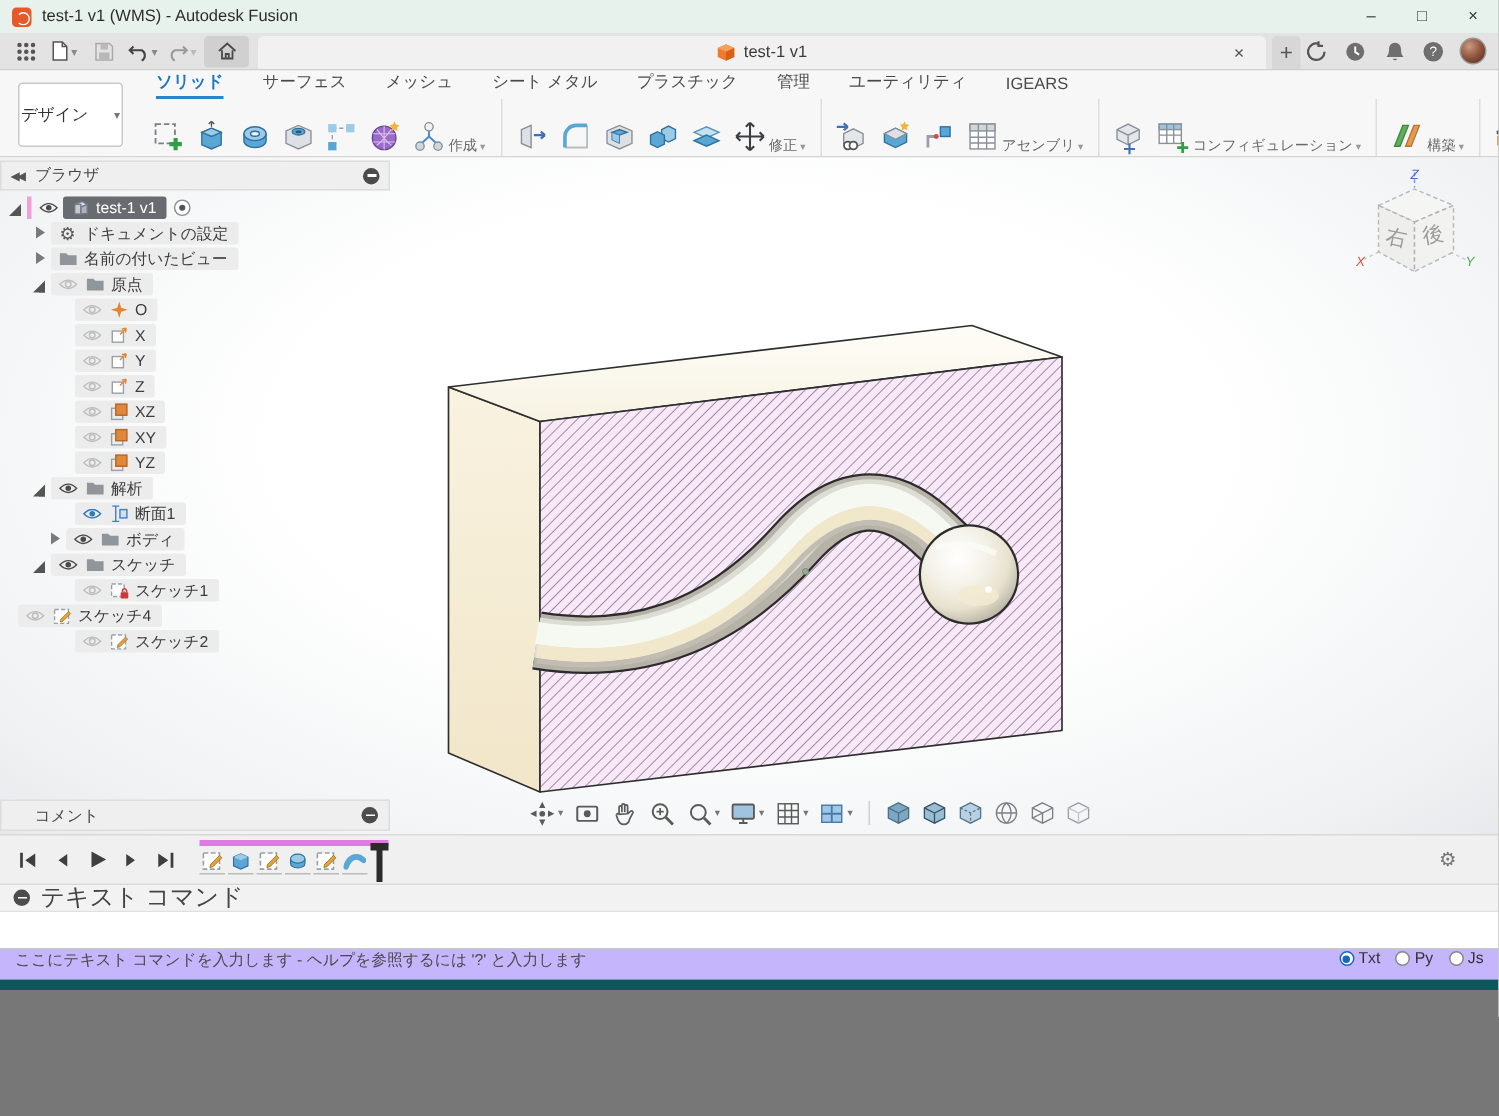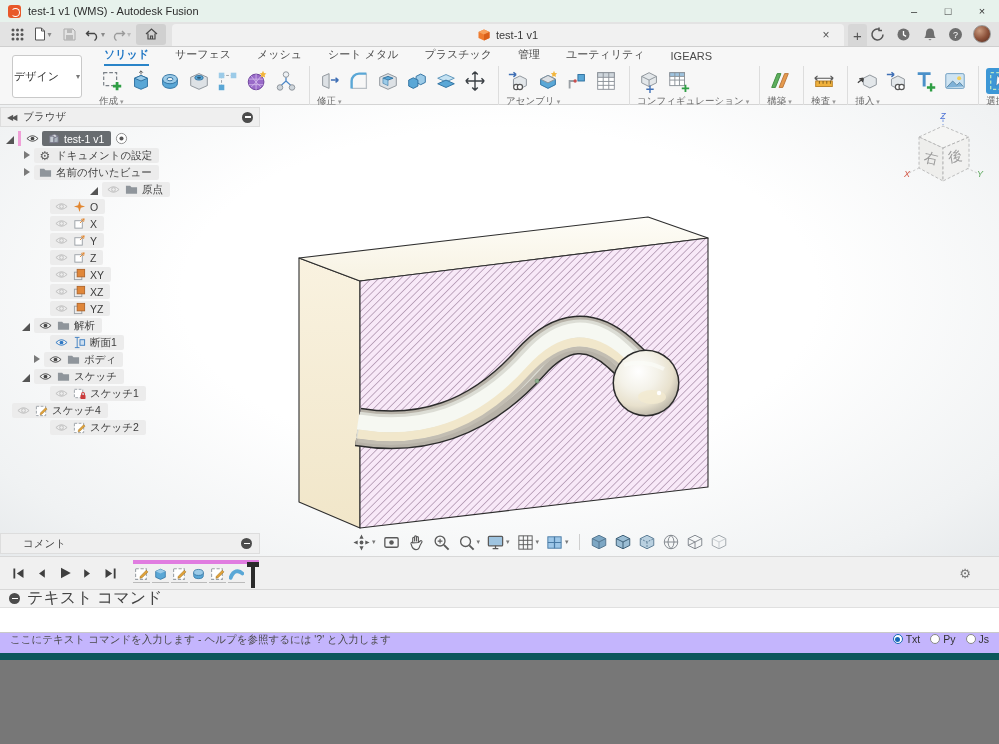--- a/index.html
+++ b/index.html
@@ -29,21 +29,21 @@
   .avatar { width:18px; height:18px; border-radius:50%; background:radial-gradient(circle at 35% 30%, #c99a7e 0%, #8a4f38 55%, #512b20 100%); border:1px solid #9a9a9a; }
 
   
   .ribbon { height:58px; background:#f7f7f7; border-bottom:1px solid #d4d4d4; display:flex; flex:0 0 auto; }
   .ws-btn { margin:8px 10px 6px 12px; width:70px; background:#fff; border:1px solid #c9c9c9; border-radius:3px; display:flex; align-items:center; justify-content:center; font-size:11px; color:#333; gap:17px; }
   .ribbon-main { flex:1; display:flex; flex-direction:column; min-width:0; }
   .rtabs { height:19px; display:flex; align-items:flex-end; gap:26px; padding-left:12px; }
   .rtab { font-size:11px; color:#4a4a4a; padding-bottom:2px; border-bottom:2px solid transparent; white-space:nowrap; }
   .rtab.active { color:#1f76c4; border-bottom-color:#2a84c8; font-weight:bold; }
   .rtools { flex:1; display:flex; align-items:stretch; }
-  .rgroup { display:flex; flex-direction:column; align-items:flex-start; justify-content:flex-start; padding:1px 10px 0 7px; border-right:1px solid #ddd; }
+  .rgroup { display:flex; flex-direction:row; align-items:flex-end; justify-content:flex-start; padding:1px 10px 0 7px; border-right:1px solid #ddd; }
   .rgroup:last-child { border-right:none; }
   .rgroup.sel-group { margin-left:auto; }
   .gicons { display:flex; gap:3px; align-items:center; height:27px; }
   .gi { width:26px; height:26px; display:flex; align-items:center; justify-content:center; border-radius:3px; }
   .gi.hl { background:#3d97d6; }
   .grp-label { font-size:9.5px; color:#6a6a6a; margin-top:1px; white-space:nowrap; display:flex; gap:2px; align-items:center; }
   .grp-label .ddc { font-size:7px; color:#999; }
 
   
   .viewport { position:relative; flex:1; background:radial-gradient(ellipse at 50% 42%, #ffffff 45%, #f0f2f3 85%, #e7eaec 100%); overflow:hidden; }
@@ -582,21 +582,21 @@
             <span class="car collapsed"></span>
             <span class="pill">
               <span class="ticon">
                 <svg width="13" height="11" viewBox="0 0 14 11">
                   <path d="M1 1.5 h4.5 L7 3 H13 V10 H1Z" fill="#8f959b"></path>
                 </svg>
               </span>
               <span>名前の付いたビュー</span>
             </span>
           </div>
-          <div class="trow" style=" justify-content: center;">
+          <div class="trow" style="padding-left: 22px;">
             <span class="car expanded"></span>
             <span class="pill">
               <span class="ticon">
                 <svg width="13" height="9" viewBox="0 0 14 9">
                   <path d="M1 4.5 Q7 -1.5 13 4.5 Q7 10.5 1 4.5Z" fill="none" stroke="#bdbdbd"></path>
                   <circle cx="7" cy="4.5" r="2" fill="none" stroke="#bdbdbd"></circle>
                 </svg>
               </span>
               <span class="ticon">
                 <svg width="13" height="11" viewBox="0 0 14 11">
@@ -685,39 +685,39 @@
                   <path d="M1 4.5 Q7 -1.5 13 4.5 Q7 10.5 1 4.5Z" fill="none" stroke="#bdbdbd"></path>
                   <circle cx="7" cy="4.5" r="2" fill="none" stroke="#bdbdbd"></circle>
                 </svg>
               </span>
               <span class="ticon">
                 <svg width="13" height="13" viewBox="0 0 14 14">
                   <rect x="1.5" y="4.5" width="8" height="8" fill="none" stroke="#9aa0a6"></rect>
                   <rect x="4.5" y="1.5" width="8" height="8" fill="#e0873a" stroke="#b0662a"></rect>
                 </svg>
               </span>
-              <span>XY</span>
+              <span>XZ</span>
             </span>
           </div>
           <div class="trow" style="padding-left: 38px;">
             <span class="car"></span>
             <span class="pill">
               <span class="ticon">
                 <svg width="13" height="9" viewBox="0 0 14 9">
                   <path d="M1 4.5 Q7 -1.5 13 4.5 Q7 10.5 1 4.5Z" fill="none" stroke="#bdbdbd"></path>
                   <circle cx="7" cy="4.5" r="2" fill="none" stroke="#bdbdbd"></circle>
                 </svg>
               </span>
               <span class="ticon">
                 <svg width="13" height="13" viewBox="0 0 14 14">
                   <rect x="1.5" y="4.5" width="8" height="8" fill="none" stroke="#9aa0a6"></rect>
                   <rect x="4.5" y="1.5" width="8" height="8" fill="#e0873a" stroke="#b0662a"></rect>
                 </svg>
               </span>
-              <span>XZ</span>
+              <span>XY</span>
             </span>
           </div>
           <div class="trow" style="padding-left: 38px;">
             <span class="car"></span>
             <span class="pill">
               <span class="ticon">
                 <svg width="13" height="9" viewBox="0 0 14 9">
                   <path d="M1 4.5 Q7 -1.5 13 4.5 Q7 10.5 1 4.5Z" fill="none" stroke="#bdbdbd"></path>
                   <circle cx="7" cy="4.5" r="2" fill="none" stroke="#bdbdbd"></circle>
                 </svg>

